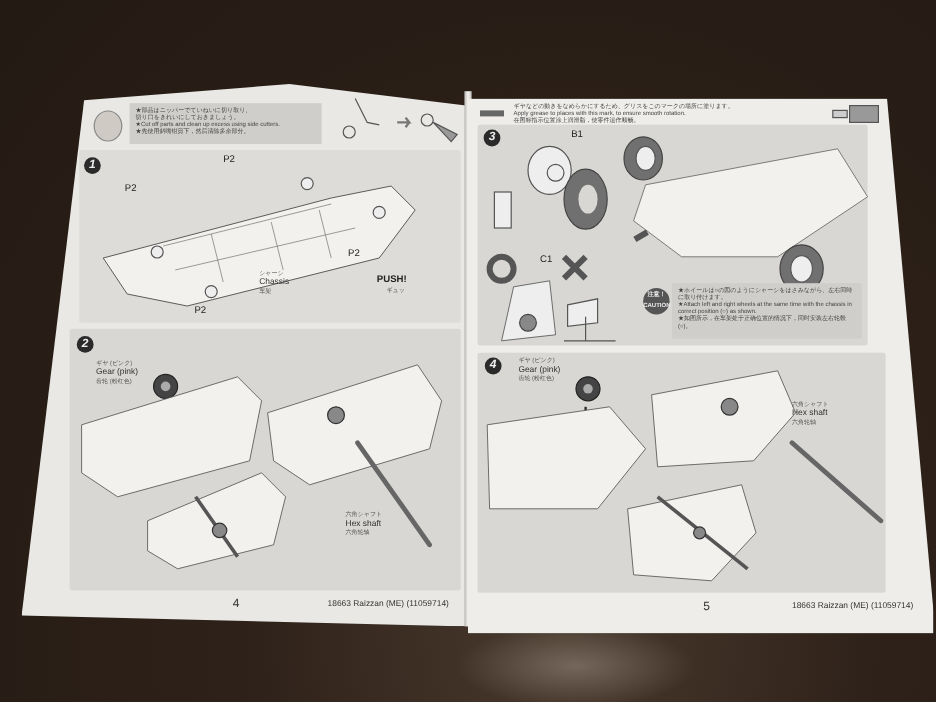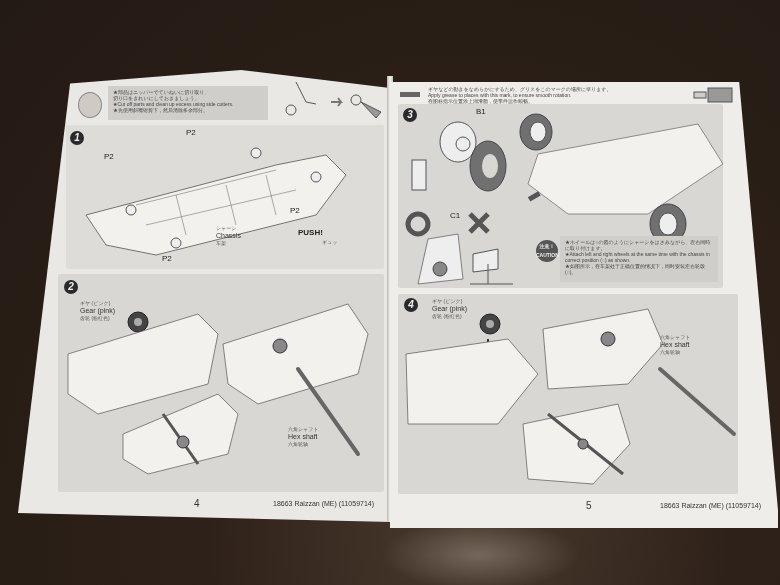--- a/index.html
+++ b/index.html
@@ -90,21 +90,21 @@
         <circle cx="180" cy="18" r="5" fill="#eee" stroke="#555"></circle>
         <circle cx="240" cy="42" r="5" fill="#eee" stroke="#555"></circle>
       </svg>
       <div class="lbl lbl-b" style="left:120px;top:4px;">P2</div>
       <div class="lbl lbl-b" style="left:38px;top:28px;">P2</div>
       <div class="lbl lbl-b" style="left:224px;top:82px;">P2</div>
       <div class="lbl lbl-b" style="left:96px;top:130px;">P2</div>
       <div class="lbl jp" style="left:150px;top:100px;">シャーシ</div>
       <div class="lbl" style="left:150px;top:107px;">Chassis</div>
       <div class="lbl jp" style="left:150px;top:115px;">车架</div>
-      <div class="lbl lbl-b" style="left:232px;top:104px;font-weight:bold;">PUSH!</div>
+      <div class="lbl lbl-b" style="left:248px;top:104px;font-weight:bold;">PUSH!</div>
       <div class="lbl jp" style="left:256px;top:114px;">ギュッ</div>
     </div>
 
     <div class="panel" style="left:40px;top:204px;width:326px;height:218px;">
       <div class="step-num" style="left:6px;top:6px;">2</div>
       <div class="lbl jp" style="left:22px;top:26px;">ギヤ (ピンク)</div>
       <div class="lbl" style="left:22px;top:33px;">Gear (pink)</div>
       <div class="lbl jp" style="left:22px;top:41px;">齿轮 (粉红色)</div>
       <svg style="left:0;top:0;" width="326" height="218">
         <circle cx="80" cy="48" r="10" fill="#444" stroke="#222"></circle>

